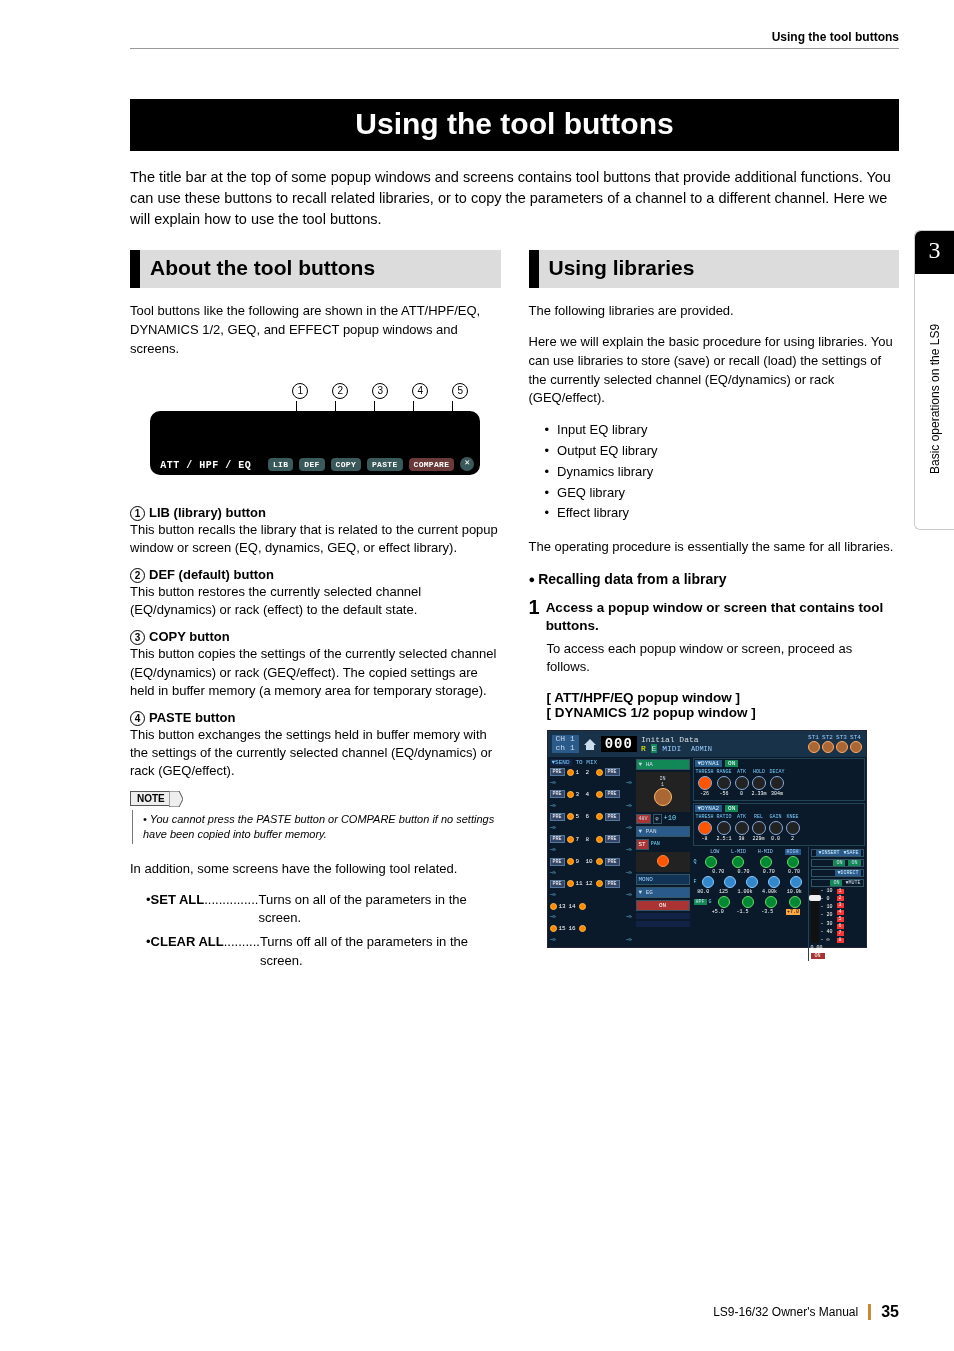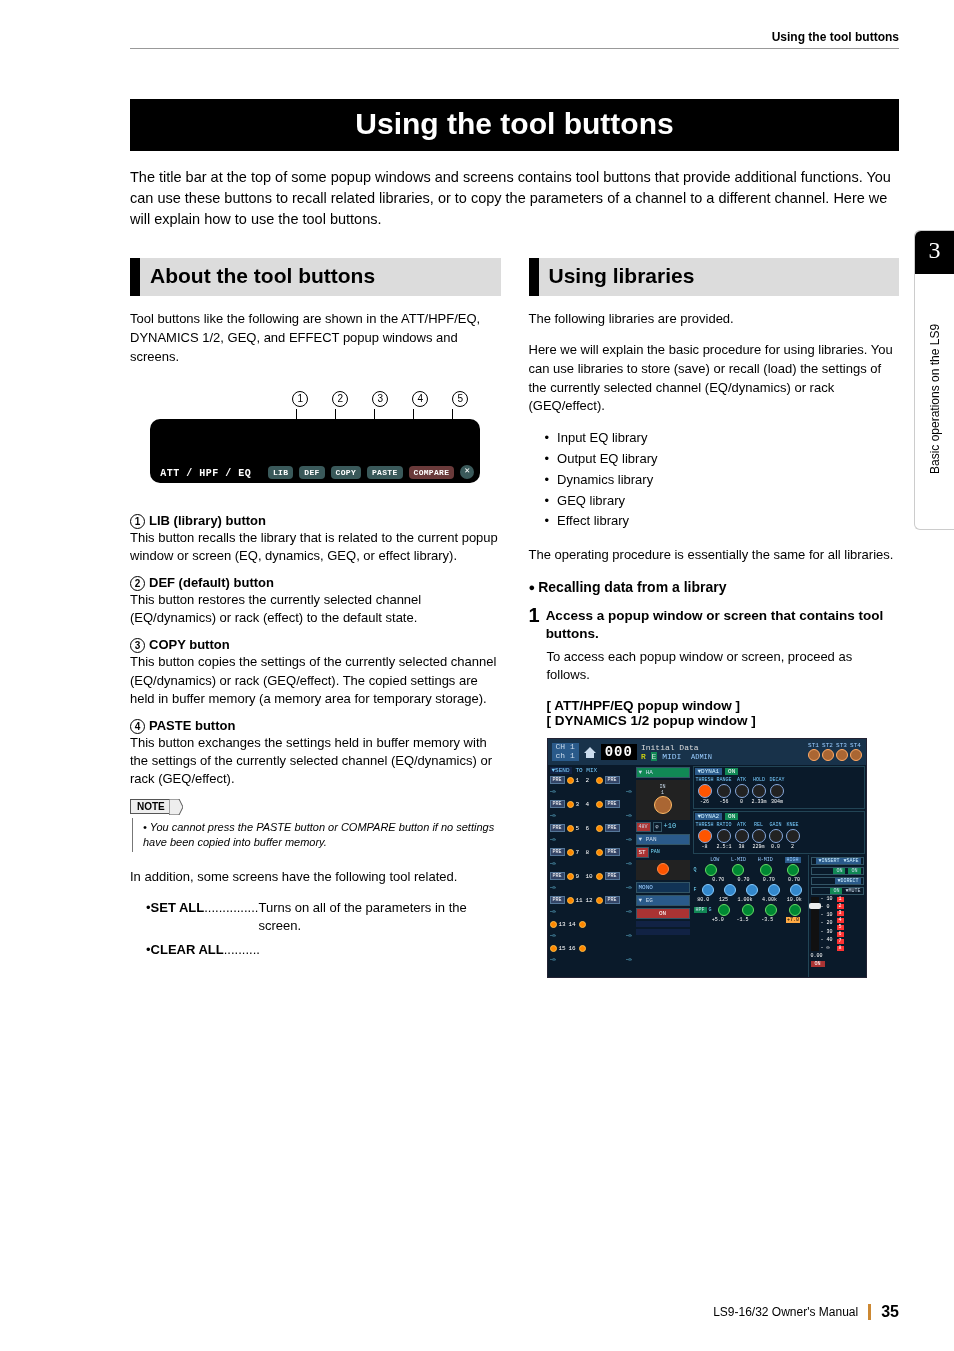--- a/index.html
+++ b/index.html
@@ -31,21 +31,21 @@
     font-family: "Arial Black", Arial, sans-serif;
     font-weight: 900;
     font-size: 30px;
     text-align: center;
     padding: 8px 0 10px;
     margin-bottom: 16px;
   }
   .lead {
     font-size: 14.5px;
     line-height: 1.45;
-    margin-bottom: 28px;
+    margin-bottom: 20px;
   }
   .columns { display: flex; gap: 28px; }
   .col { flex: 1 1 0; }
   .section-title {
     background: #dcdcdc;
     border-left: 10px solid #000;
     font-family: "Arial Black", Arial, sans-serif;
     font-weight: 900;
     font-size: 21px;
     padding: 6px 10px 8px;
@@ -197,21 +197,21 @@
   }
   .ss-top { display:flex; align-items:center; gap:4px; background:#18324a; padding:2px 4px; height:26px;}
   .ss-top .chlab { background:#2a5a8a; padding:0 4px; line-height:1.1; font-size:8px;}
   .ss-top .big { background:#000; color:#fff; font-weight:bold; font-size:14px; padding:0 4px; letter-spacing:1px;}
   .ss-top .scene { font-size:8px; color:#ddd;}
   .ss-top .scene .y{color:#ff0;}
   .ss-top .adm{color:#9cf; font-size:7px;}
   .ss-top .sts { display:flex; gap:2px; margin-left:auto;}
   .ss-top .sts i{ width:12px;height:12px;border-radius:50%;background:#a63; border:1px solid #fa6;}
   .ss-top .sts span{font-size:6px; color:#9cf;}
-  .ss-body { display:flex; height:212px;}
+  .ss-body { display:flex; height:190px;}
   .ss-left { width:86px; background:#0a1a2a; padding:2px; display:flex; flex-direction:column; gap:1px;}
   .ss-left .send{ background:#124; color:#7cf; font-size:6px; padding:0 2px;}
   .ss-left .mix{ color:#7cf; font-size:6px;}
   .ss-left .r{ display:flex; gap:2px; align-items:center; height:11px;}
   .ss-left .pre{ background:#346; color:#fff; font-size:5px; padding:0 2px; border:1px solid #579;}
   .ss-left .kn{ width:7px;height:7px;border-radius:50%;background:#f80;border:1px solid #fb4;}
   .ss-left .n{ color:#fff; font-size:6px; width:8px;}
   .ss-left .oo{ color:#7df; font-size:5px;}
   .ss-mid { width:58px; padding:2px; display:flex; flex-direction:column; gap:2px;}
   .ss-mid .box{ border:1px solid #356; padding:1px 2px; font-size:6px;}
@@ -379,20 +379,21 @@
 
       <p class="body-text">In addition, some screens have the following tool related.</p>
 
       <div class="def-list">
         <div class="row">
           <div class="term-wrap">• <span class="term">SET ALL</span><span class="dots">...............</span></div>
           <span class="desc">Turns on all of the parameters in the screen.</span>
         </div>
         <div class="row">
           <div class="term-wrap">• <span class="term">CLEAR ALL</span><span class="dots">..........</span></div>
+          <span class="desc">Turns off all of the parameters in the screen.</span>
         </div>
       </div>
     </div>
 
     <div class="col">
       <div class="section-title">Using libraries</div>
       <p class="body-text">The following libraries are provided.</p>
       <p class="body-text">Here we will explain the basic procedure for using libraries. You can use libraries to store (save) or recall (load) the settings of the currently selected channel (EQ/dynamics) or rack (GEQ/effect).</p>
       <ul class="bullets">
         <li>Input EQ library</li>

